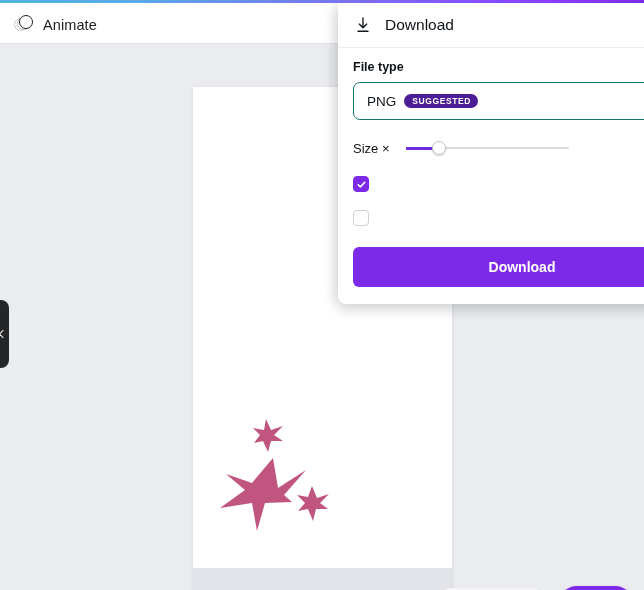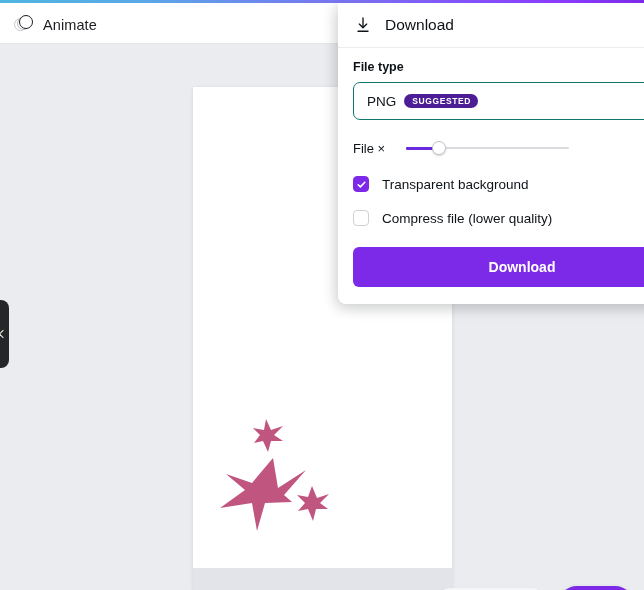--- a/index.html
+++ b/index.html
@@ -348,47 +348,45 @@
       <span id="filetype-value">PNG</span>
       <span id="suggested-badge">SUGGESTED</span>
       <span id="chevron-down-icon">
         <svg viewBox="0 0 14 14" width="14" height="14" fill="none" stroke="#0e1318" stroke-width="1.35" stroke-linecap="round" stroke-linejoin="round">
           <path d="M2.5 5 L7 9.5 L11.5 5"></path>
         </svg>
       </span>
     </div>
 
     <div id="size-row">
-      <span id="size-label">File ×</span>
+      <span id="size-label">Size ×</span>
       <span id="size-slider">
         <span id="slider-track-bg"></span>
         <span id="slider-track-fill"></span>
         <span id="slider-thumb"></span>
       </span>
       <input id="size-input" type="text" value="1" style="">
     </div>
 
 
     <div class="option-row">
       <span class="checkbox checked">
         <svg viewBox="0 0 14 14" width="11" height="11" fill="none" stroke="#ffffff" stroke-width="2" stroke-linecap="round" stroke-linejoin="round">
           <path d="M2.8 7.3 L5.6 10 L11.2 4.1"></path>
         </svg>
       </span>
-      <span class="option-label">Transparent background</span>
       <span class="crown-icon">
         <svg viewBox="0 0 16 14" width="14" height="12" fill="#ebebee">
           <path d="M1.2 4.2 L4 7.6 L8 2.1 L12 7.6 L14.8 4.2 L13.6 11.2 L2.4 11.2 Z"></path>
         </svg>
       </span>
     </div>
 
     <div class="option-row">
       <span class="checkbox unchecked"></span>
-      <span class="option-label">Compress file (lower quality)</span>
       <span class="crown-icon">
         <svg viewBox="0 0 16 14" width="14" height="12" fill="#ebebee">
           <path d="M1.2 4.2 L4 7.6 L8 2.1 L12 7.6 L14.8 4.2 L13.6 11.2 L2.4 11.2 Z"></path>
         </svg>
       </span>
     </div>
   </div>
 
   <button id="download-action">Download</button>
 </div>

